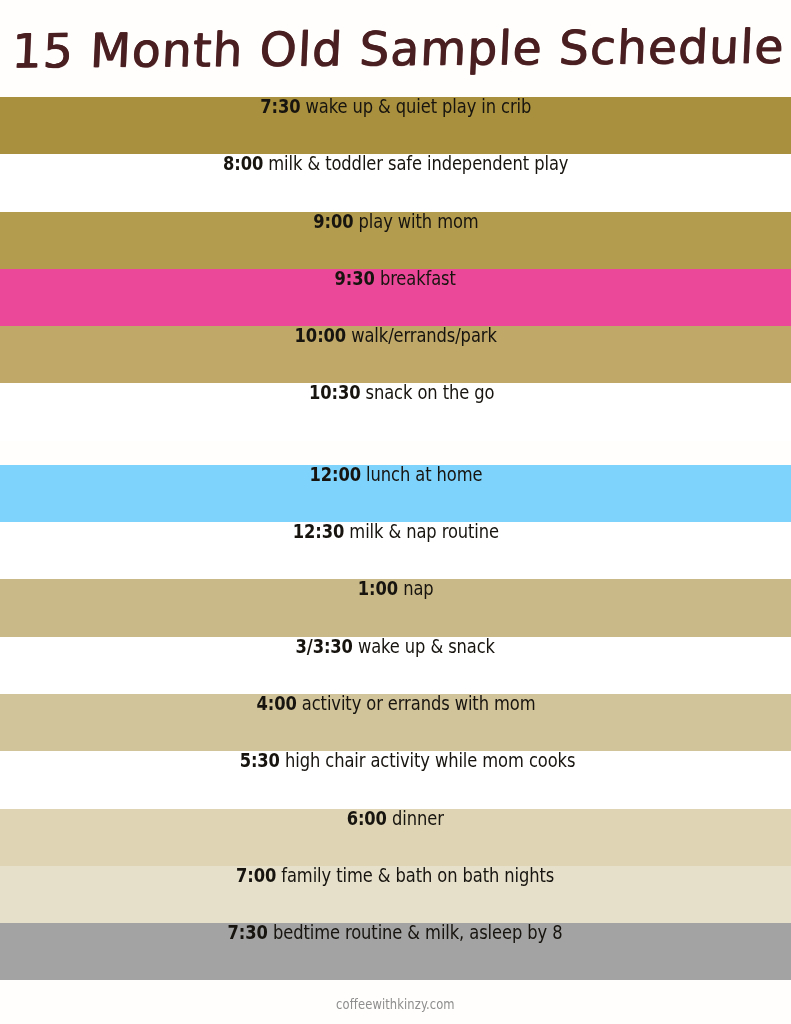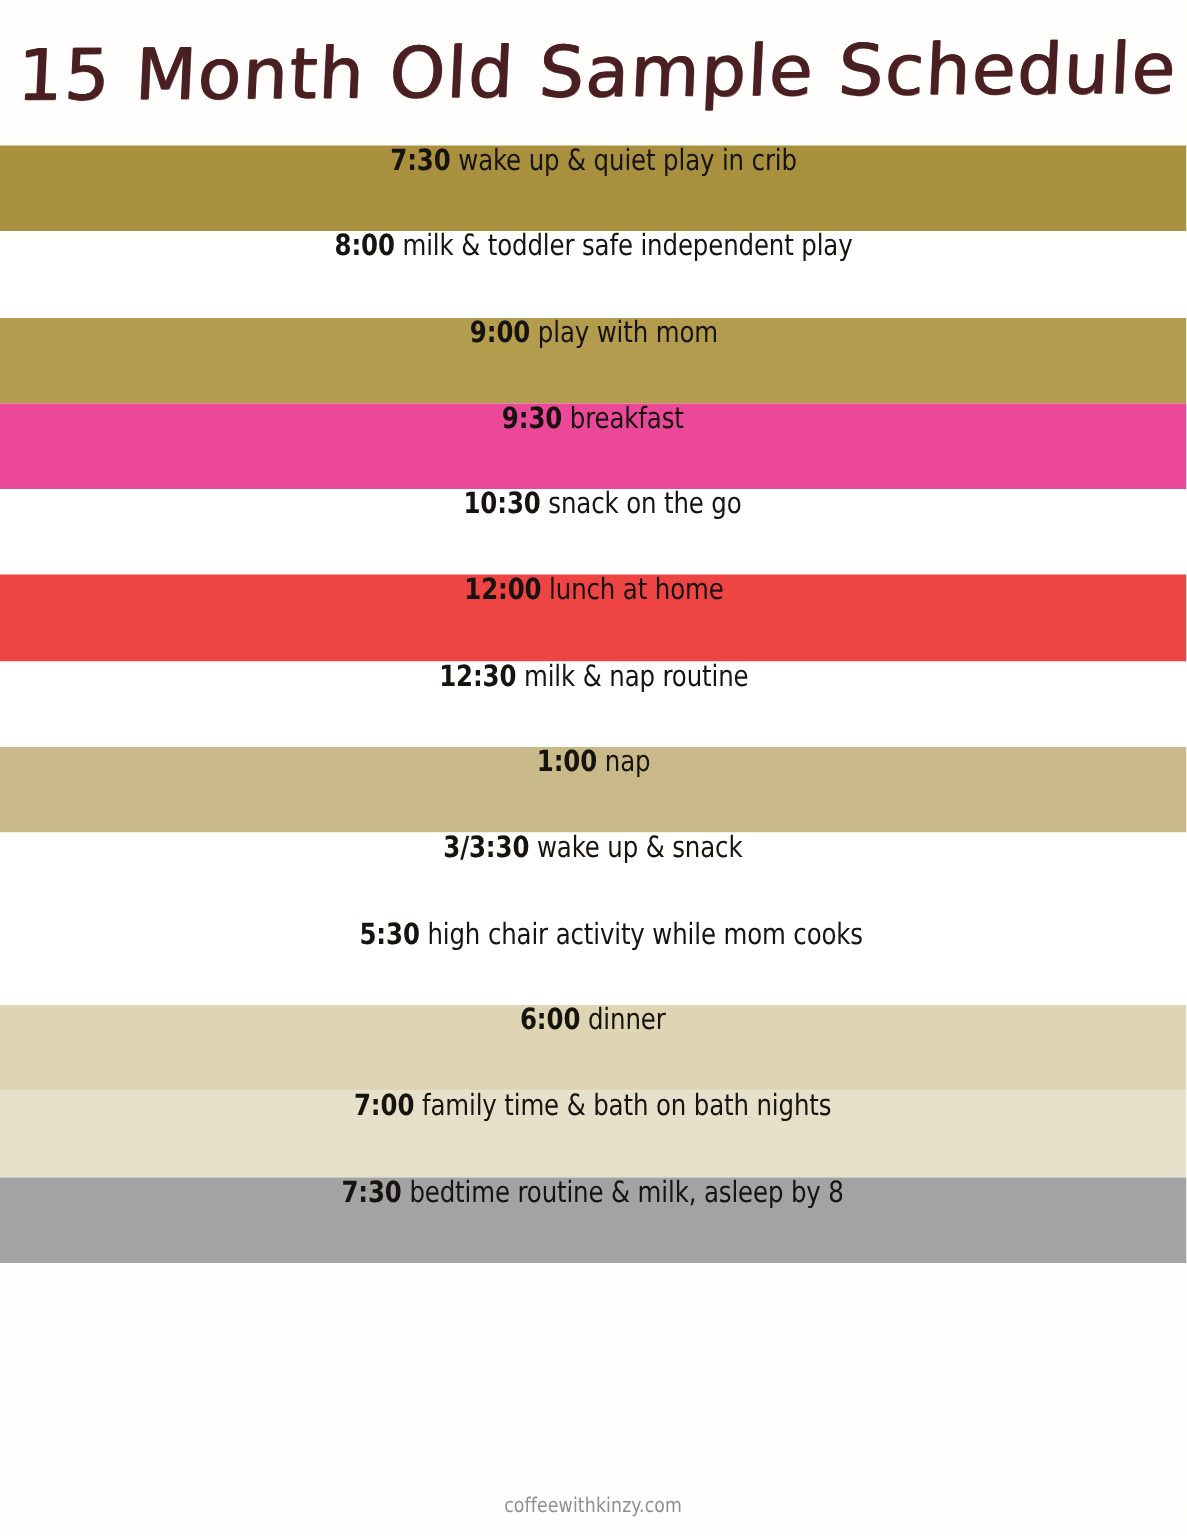--- a/index.html
+++ b/index.html
@@ -109,34 +109,40 @@
       </div>
       <div class="row" style="background: rgb(255, 255, 255);">
         <div class="row-text"><span class="t">8:00</span> <span class="d">milk &amp; toddler safe independent play</span></div>
       </div>
       <div class="row" style="background: rgb(179, 156, 78);">
         <div class="row-text"><span class="t">9:00</span> <span class="d">play with mom</span></div>
       </div>
       <div class="row" style="background: #ec4899;">
         <div class="row-text"><span class="t">9:30</span> <span class="d">breakfast</span></div>
       </div>
+      <div class="row" style="background: rgb(191, 168, 104);">
+        <div class="row-text"><span class="t">10:00</span> <span class="d">walk/errands/park</span></div>
+      </div>
       <div class="row" style="background: rgb(255, 255, 255); padding-left: 12px;">
         <div class="row-text"><span class="t">10:30</span> <span class="d">snack on the go</span></div>
       </div>
-      <div class="row" style="background: #ef4444;">
+      <div class="row" style="background: #7dd3fc; margin-top: 24px;">
         <div class="row-text"><span class="t">12:00</span> <span class="d">lunch at home</span></div>
       </div>
       <div class="row" style="background: rgb(255, 255, 255);">
         <div class="row-text"><span class="t">12:30</span> <span class="d">milk &amp; nap routine</span></div>
       </div>
       <div class="row" style="background: rgb(201, 185, 136);">
         <div class="row-text"><span class="t">1:00</span> <span class="d">nap</span></div>
       </div>
       <div class="row" style="background: rgb(255, 255, 255);">
         <div class="row-text"><span class="t">3/3:30</span> <span class="d">wake up &amp; snack</span></div>
+      </div>
+      <div class="row" style="background: rgb(210, 196, 154);">
+        <div class="row-text"><span class="t">4:00</span> <span class="d">activity or errands with mom</span></div>
       </div>
       <div class="row" style="background: rgb(255, 255, 255); padding-left: 24px;">
         <div class="row-text"><span class="t">5:30</span> <span class="d">high chair activity while mom cooks</span></div>
       </div>
       <div class="row" style="background: rgb(223, 213, 181);">
         <div class="row-text"><span class="t">6:00</span> <span class="d">dinner</span></div>
       </div>
       <div class="row" style="background: rgb(230, 224, 203);">
         <div class="row-text"><span class="t">7:00</span> <span class="d">family time &amp; bath on bath nights</span></div>
       </div>

